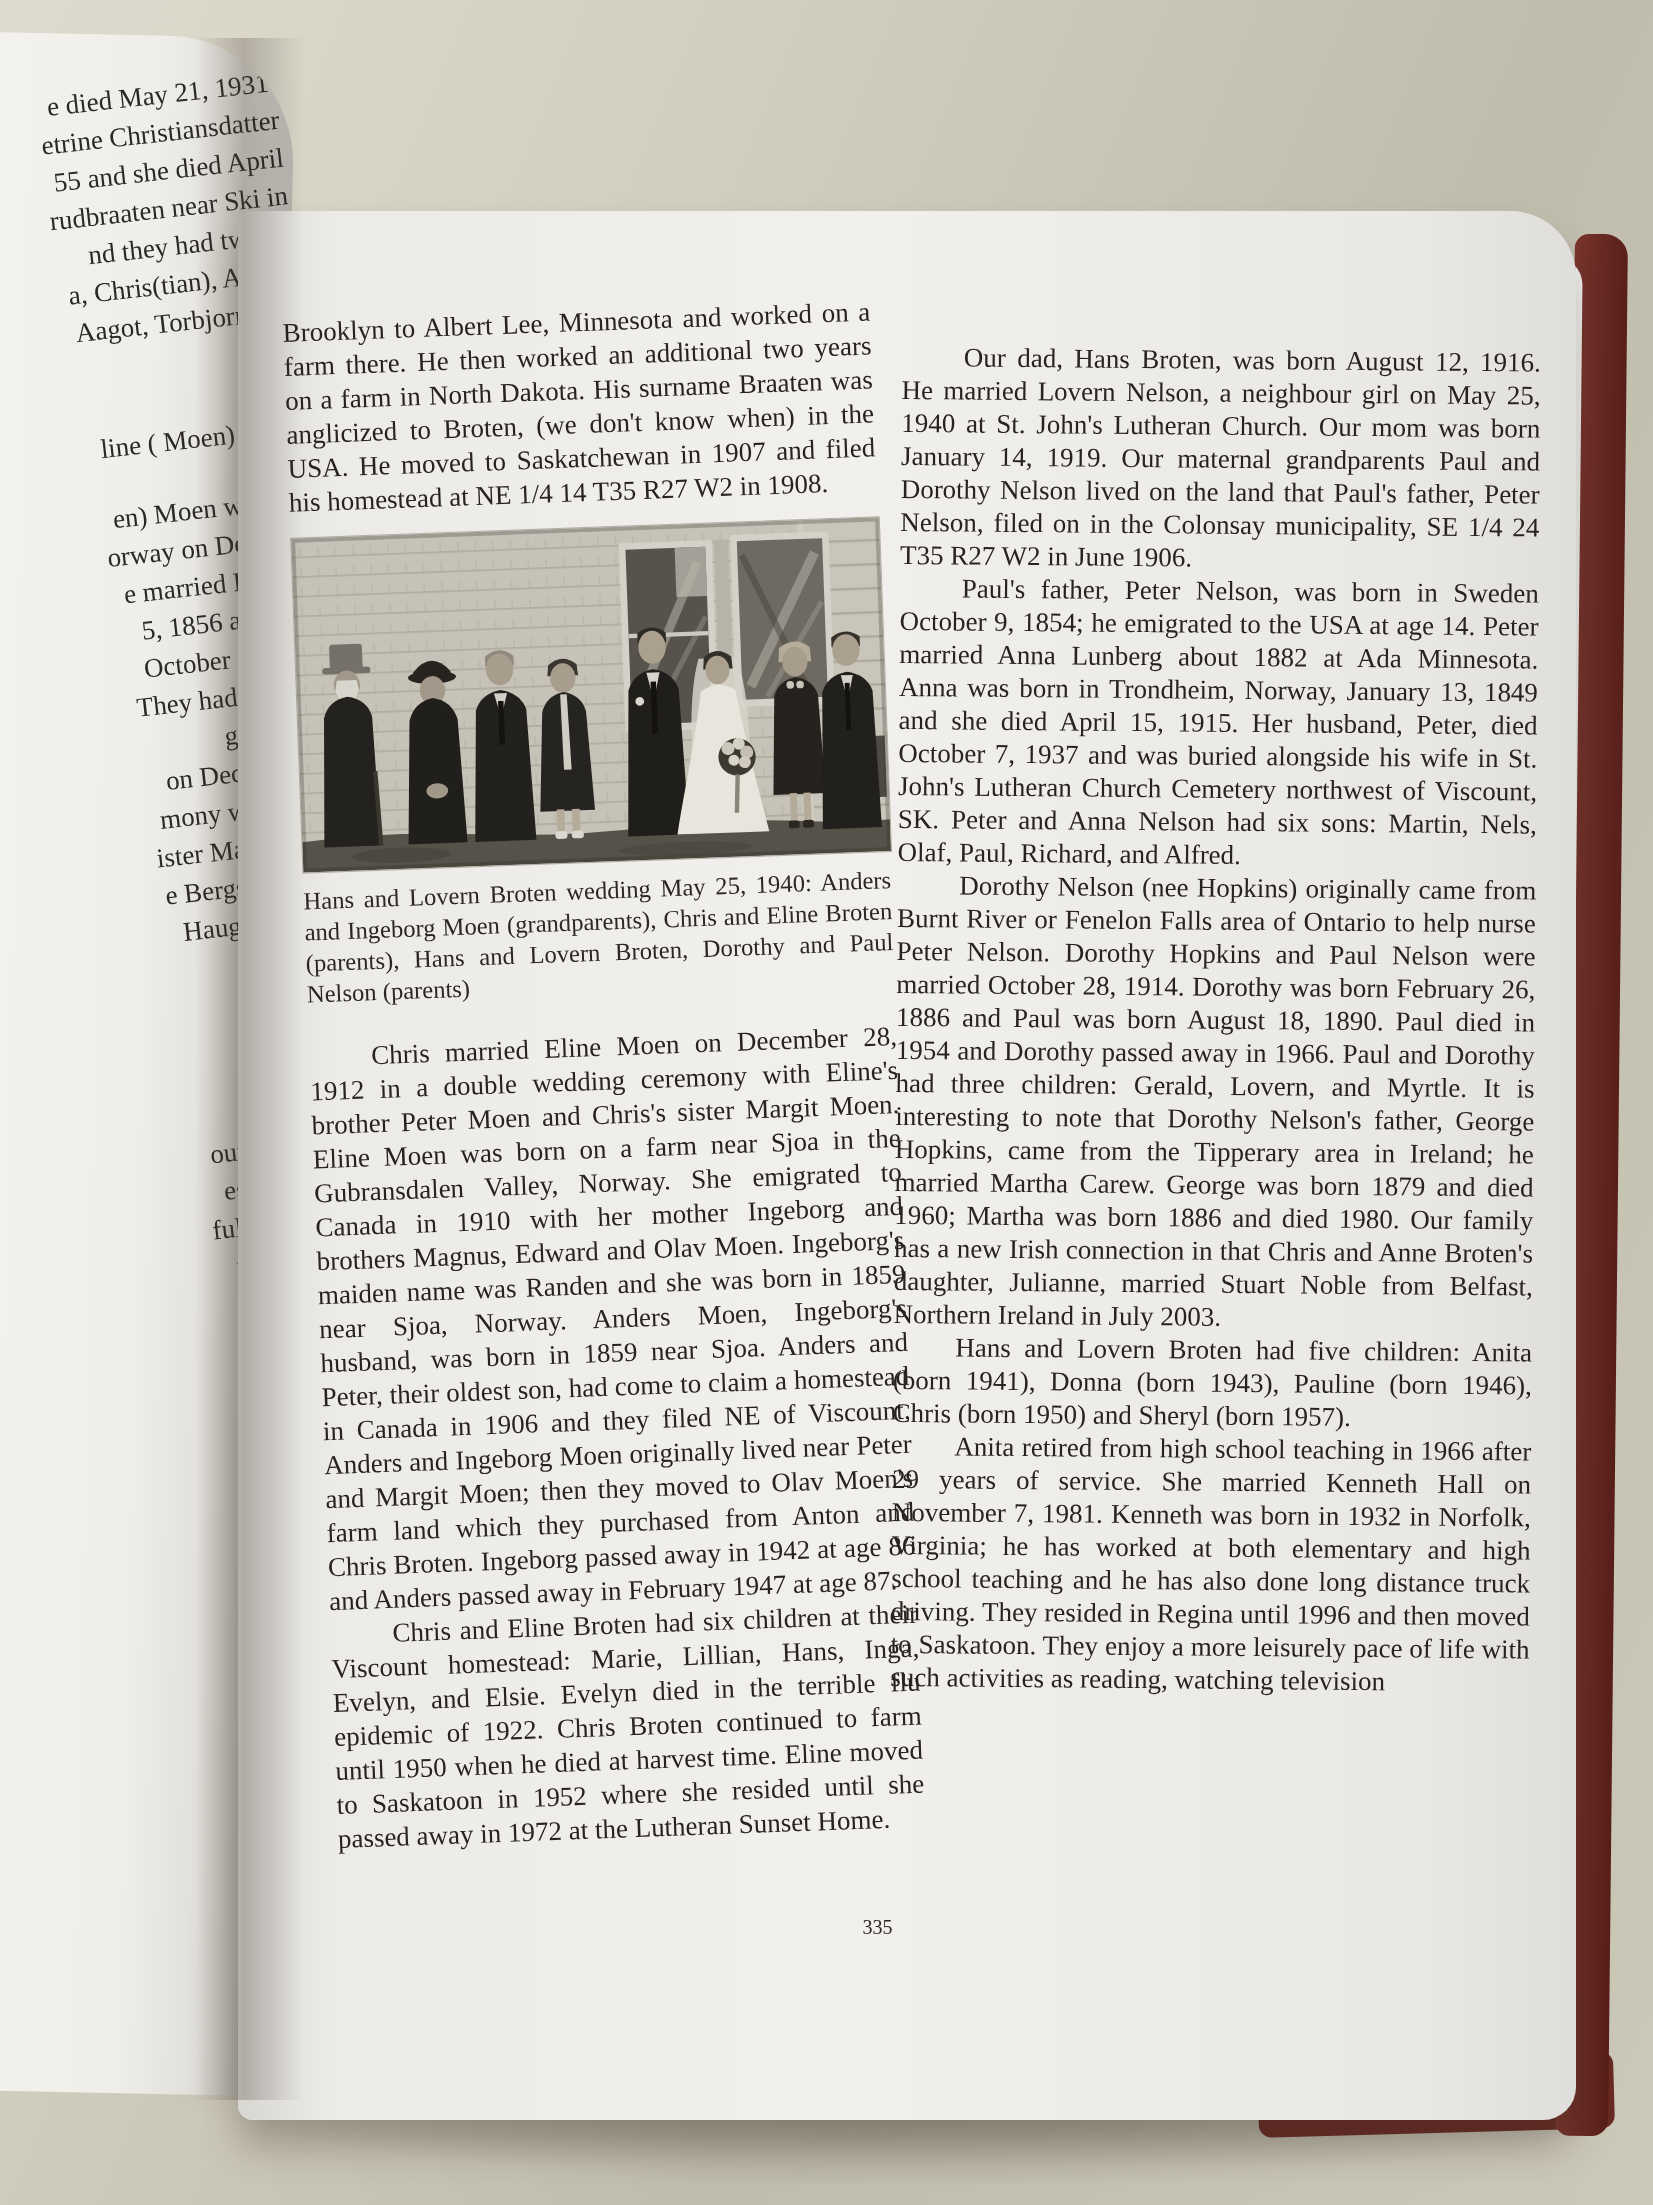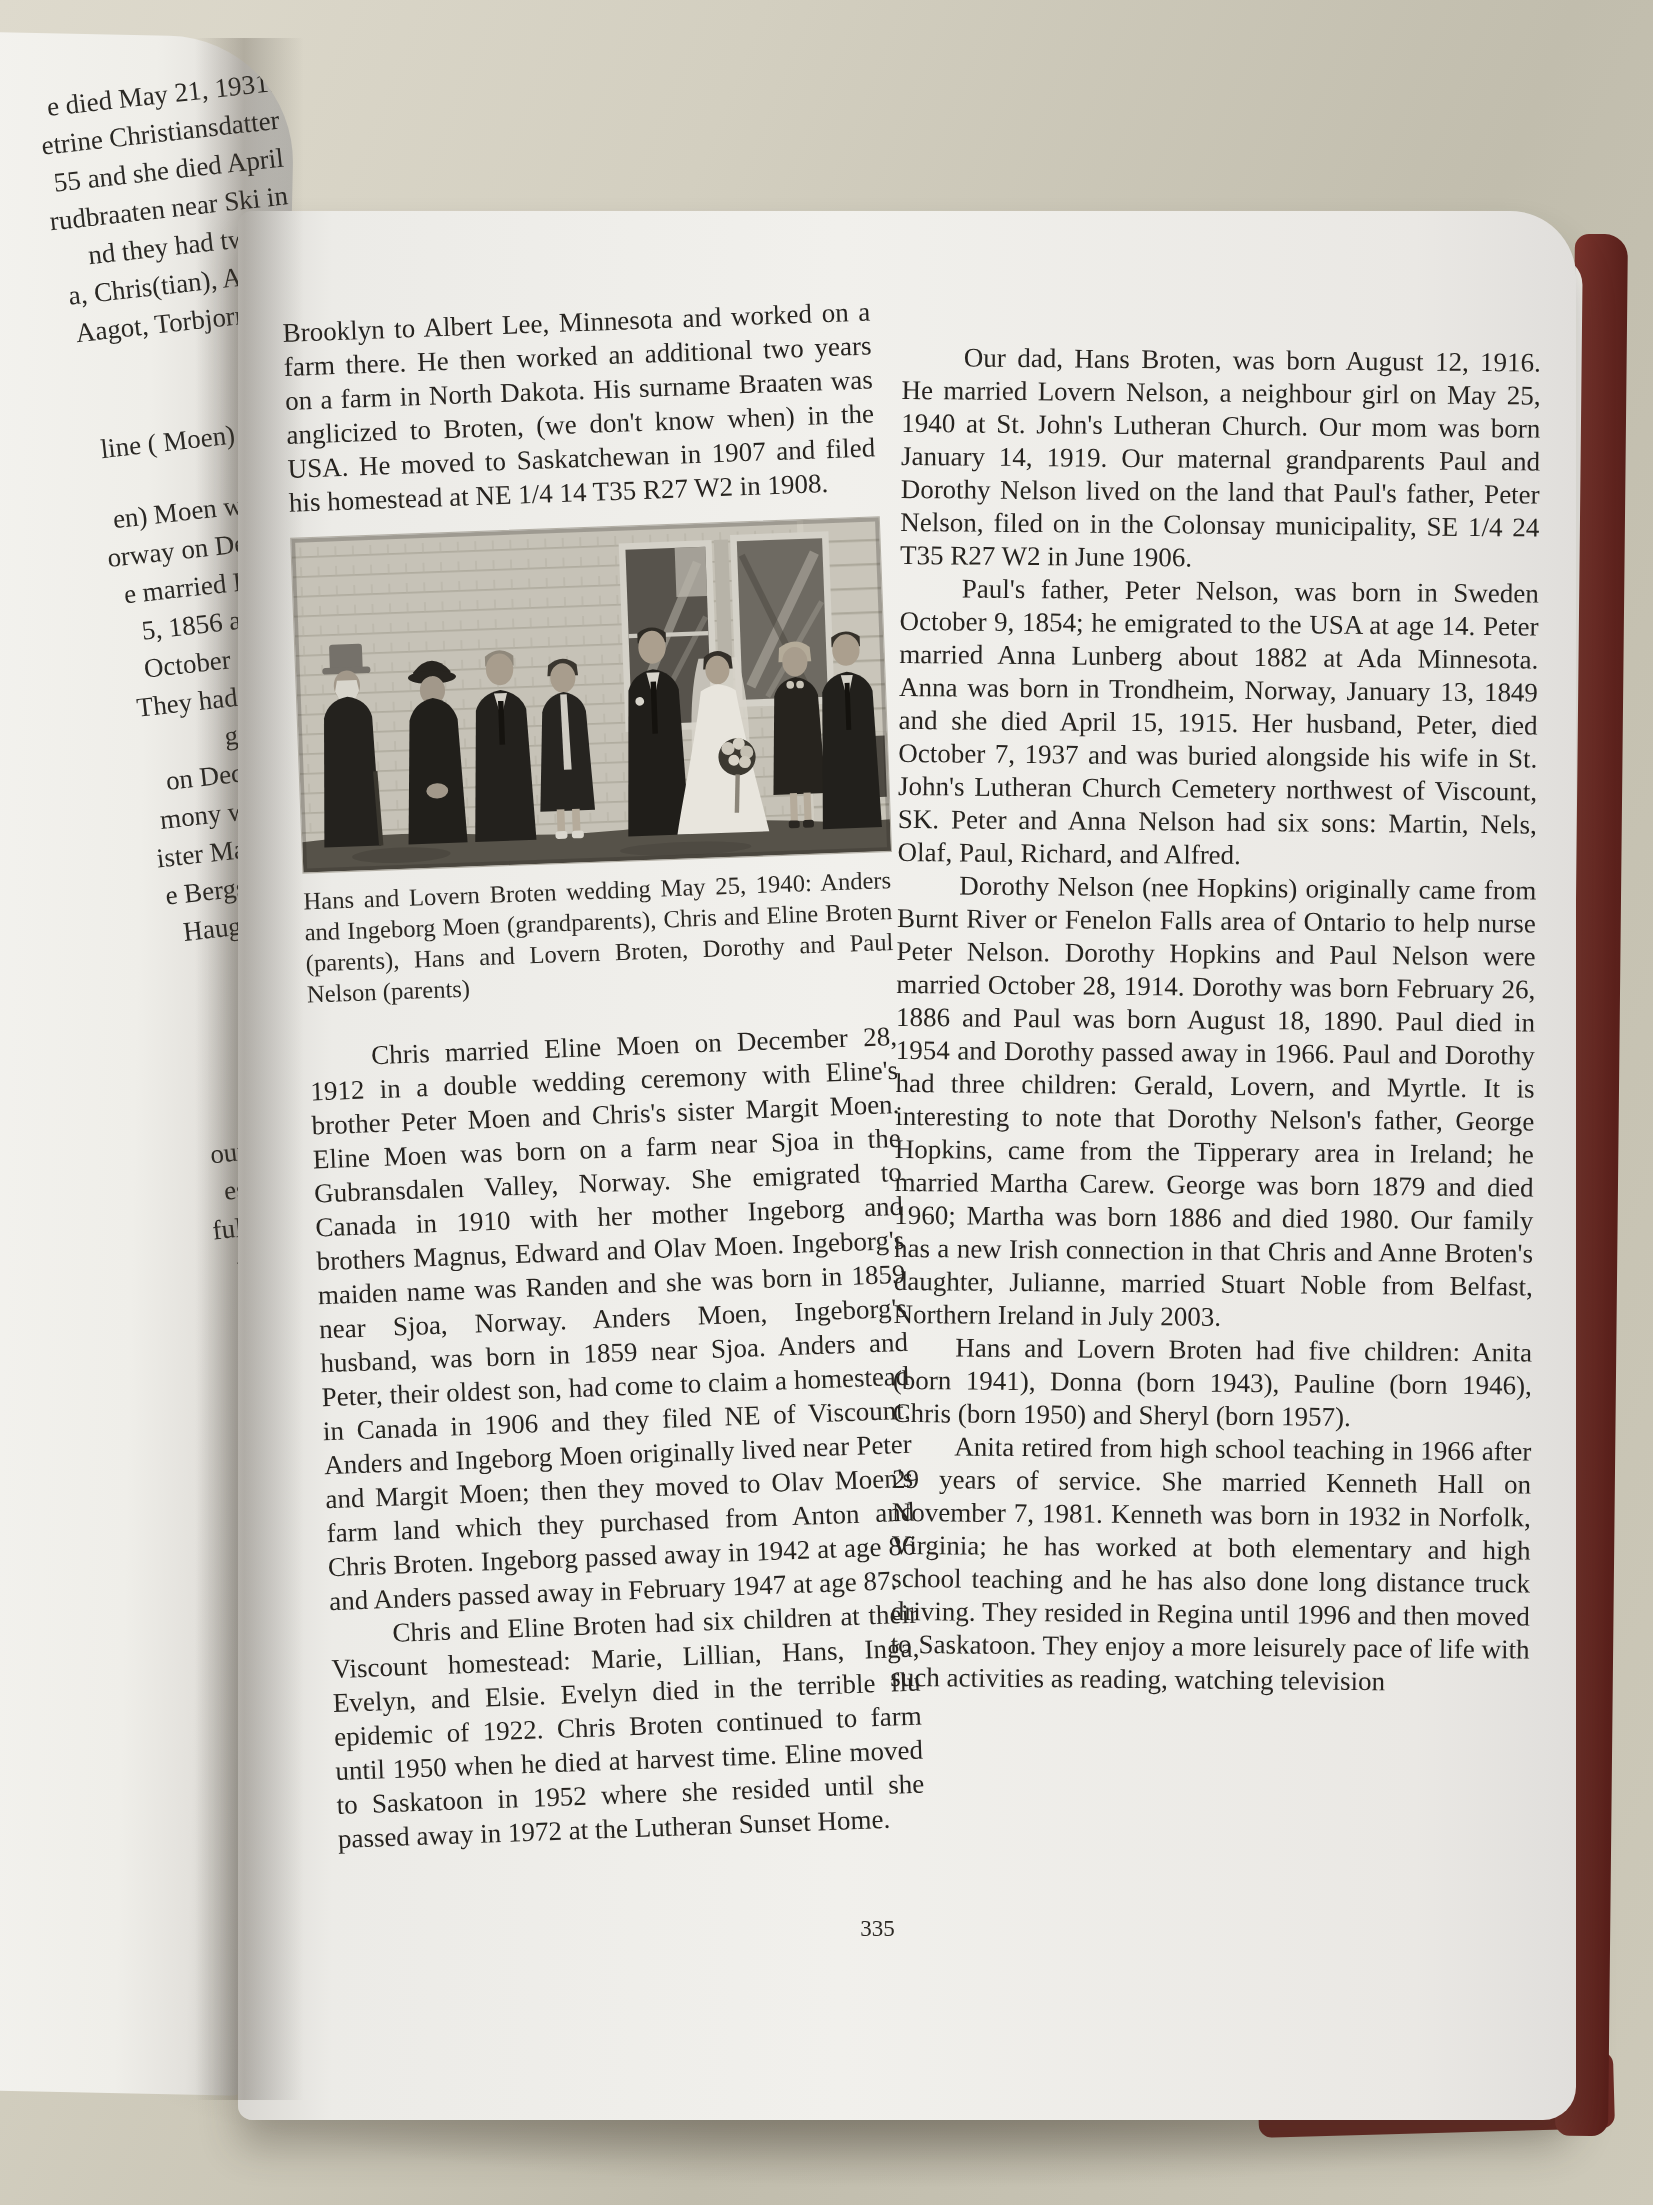--- a/index.html
+++ b/index.html
@@ -61,21 +61,21 @@
   .col2{left:664px;top:130px;width:639px;transform:rotate(0.5deg);transform-origin:top left;}
   p{margin:0;text-align:justify;font-size:27px;line-height:34px;color:#272420;}
   .col2 p{font-size:27px;line-height:33px;}
   .indent{text-indent:2.3em;}
   .after-figure{margin-top:31px;}
   figure{margin:17.5px 0 0 0;}
   .photo-svg{width:588px;height:334px;display:block;border:1.1px solid #b3afa5;}
   figcaption{margin-top:12px;font-size:24.6px;line-height:31px;text-align:justify;color:#2b2823;}
   .page-number{
     position:absolute;left:552px;top:1705px;width:175px;z-index:6;
-    text-align:center;font-size:23px;color:#2b2823;
+    text-align:center;font-size:20px;color:#2b2823;
   }
 </style>
 </head>
 <body>
 
 <div class="scene">
   <div class="shadow-under"></div>
   <div class="cover-bottom"></div>
   <div class="cover-right"></div>
   <div class="page-stack"></div>

